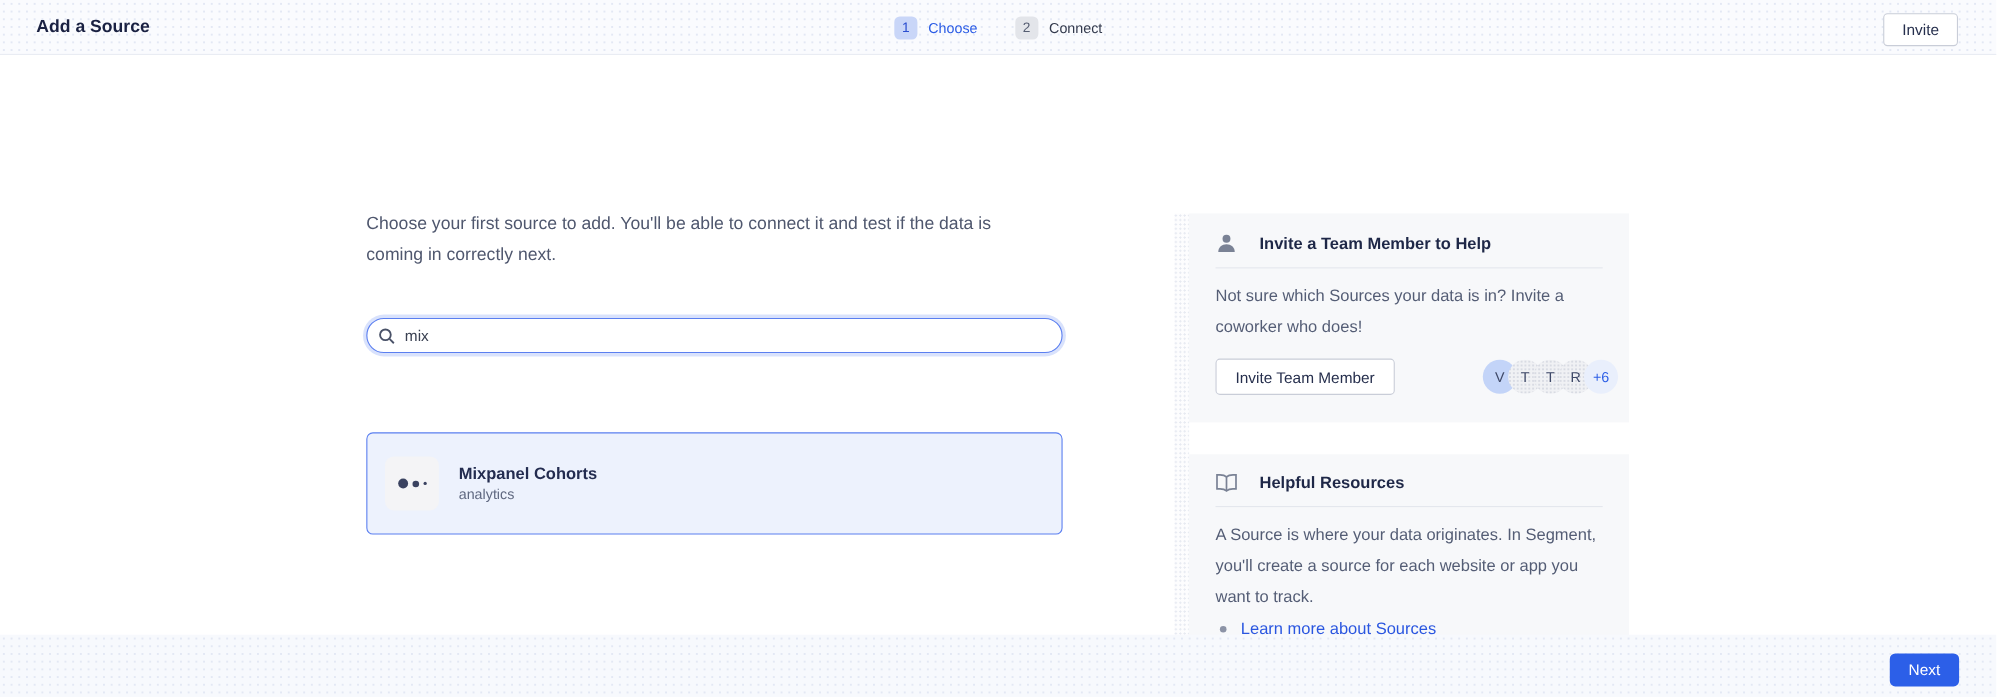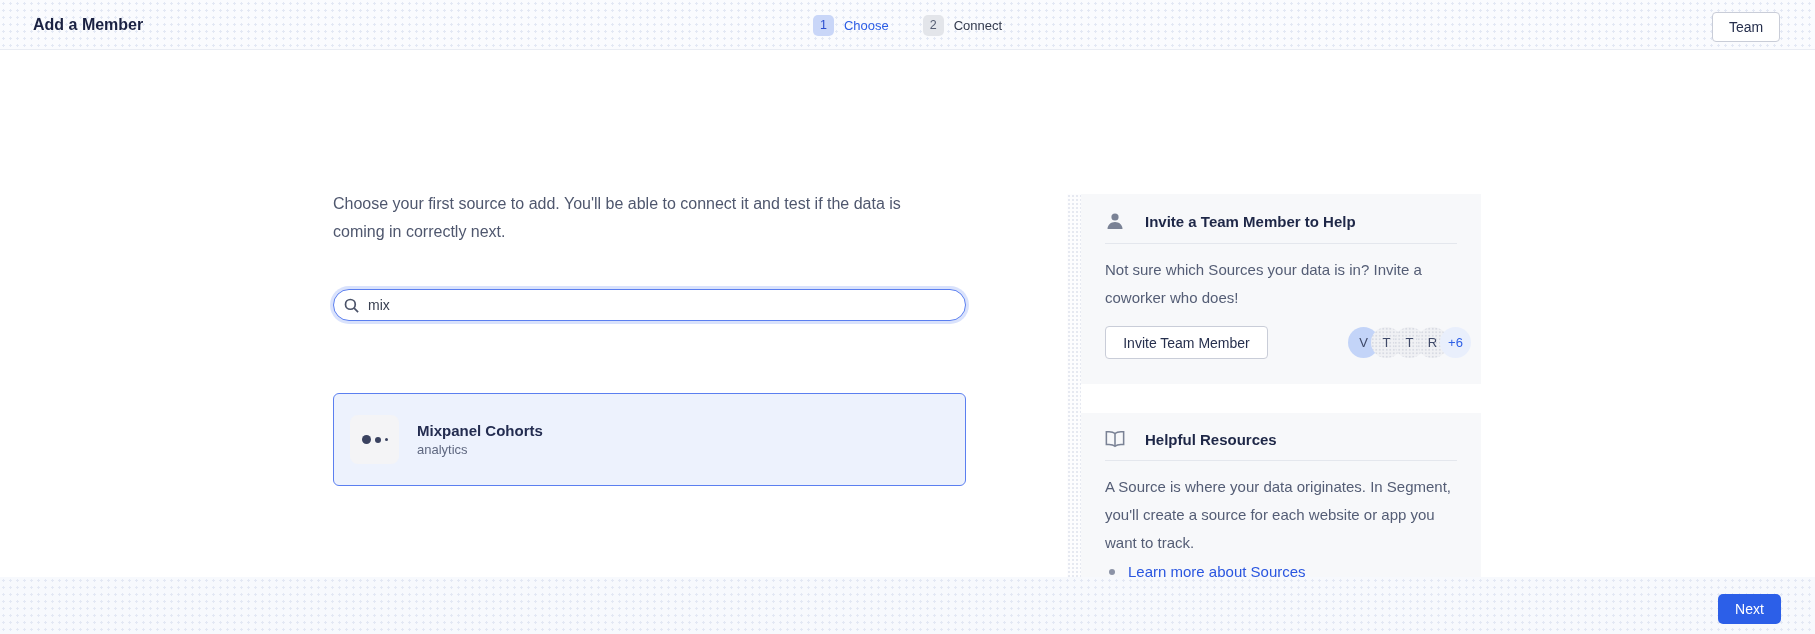--- a/index.html
+++ b/index.html
@@ -156,32 +156,32 @@
     background:#2c5fe8; border:none; border-radius:5px;
     color:#ffffff; font-size:14px; font-family:inherit; cursor:pointer;
   }
 </style>
 </head>
 <body>
 
 <div class="app">
 
   <div class="header">
-    <div class="header-title">Add a Member</div>
+    <div class="header-title">Add a Source</div>
     <div class="stepper">
       <div class="step active">
         <span class="step-badge">1</span>
         <span class="step-label">Choose</span>
       </div>
       <div class="step inactive">
         <span class="step-badge">2</span>
         <span class="step-label">Connect</span>
       </div>
     </div>
-    <button class="btn-secondary close-btn">Team</button>
+    <button class="btn-secondary close-btn">Invite</button>
   </div>
 
   <div class="main">
     <div class="content">
       <p class="page-desc">Choose your first source to add. You'll be able to connect it and test if the data is coming in correctly next.</p>
 
       <div class="search-wrap">
         <svg width="15" height="15" viewBox="0 0 16 16" fill="none" stroke="#4a5268" stroke-width="1.8">
           <circle cx="6.8" cy="6.8" r="5.2"></circle>
             <line x1="10.8" y1="10.8" x2="15" y2="15"></line>

